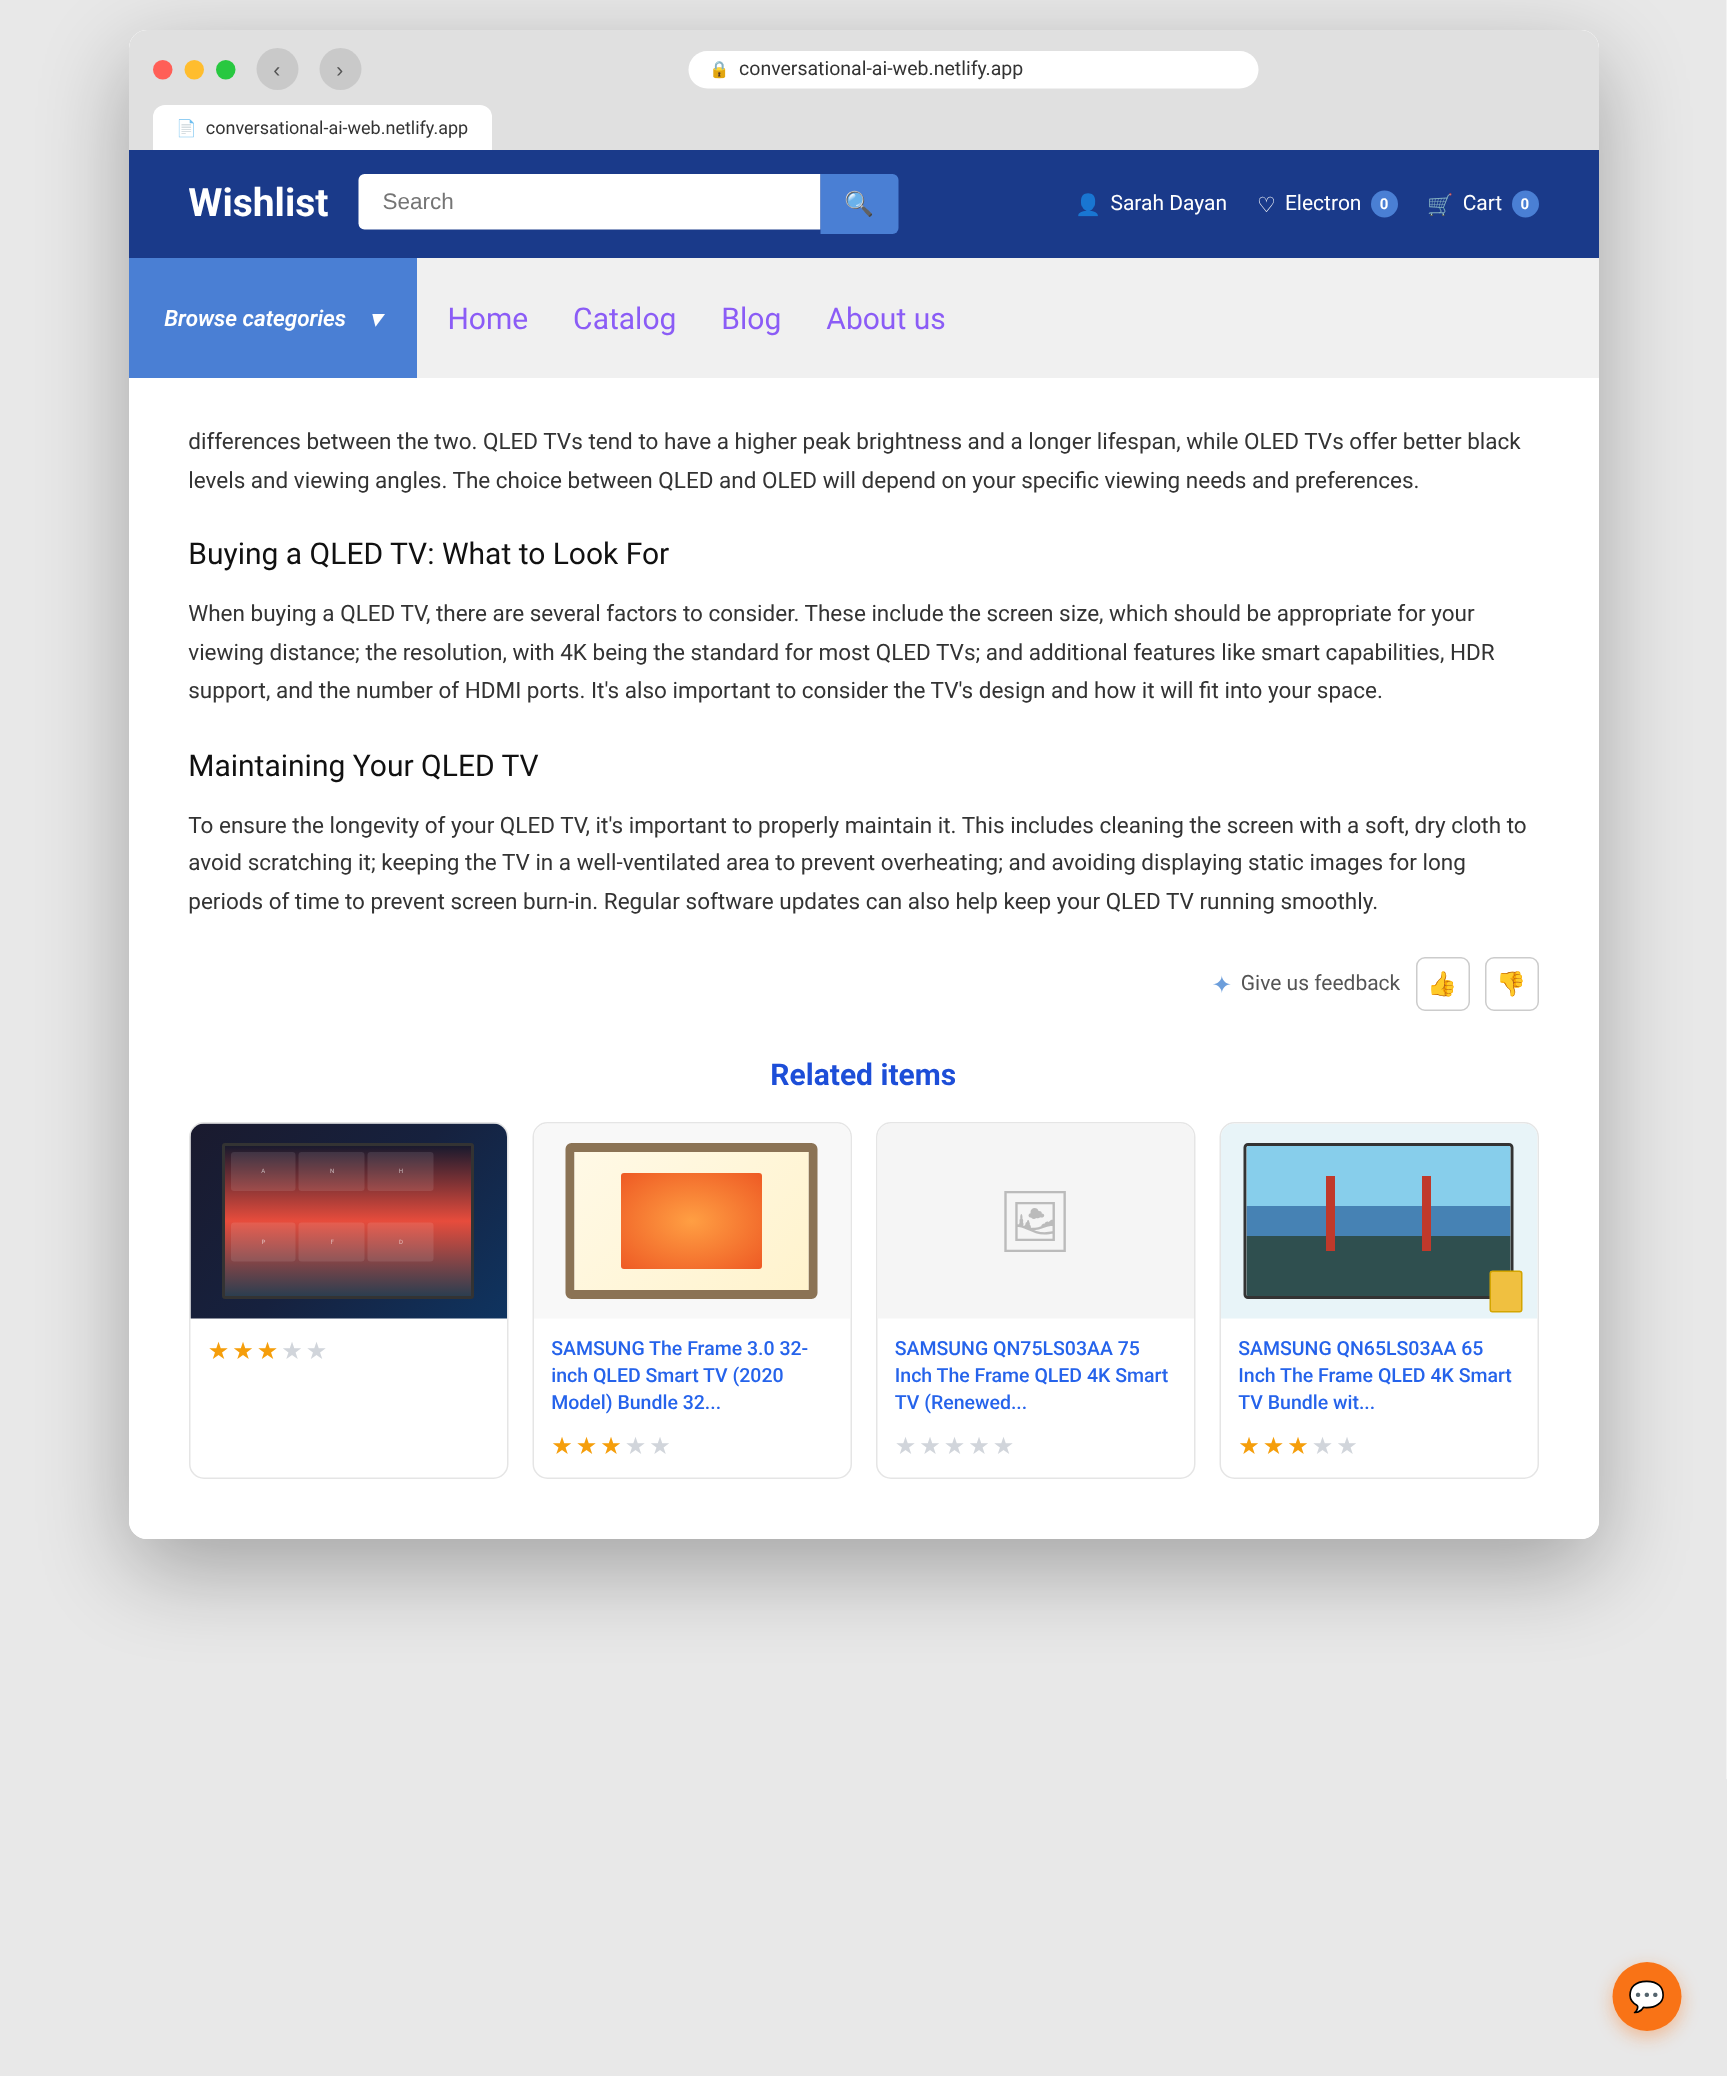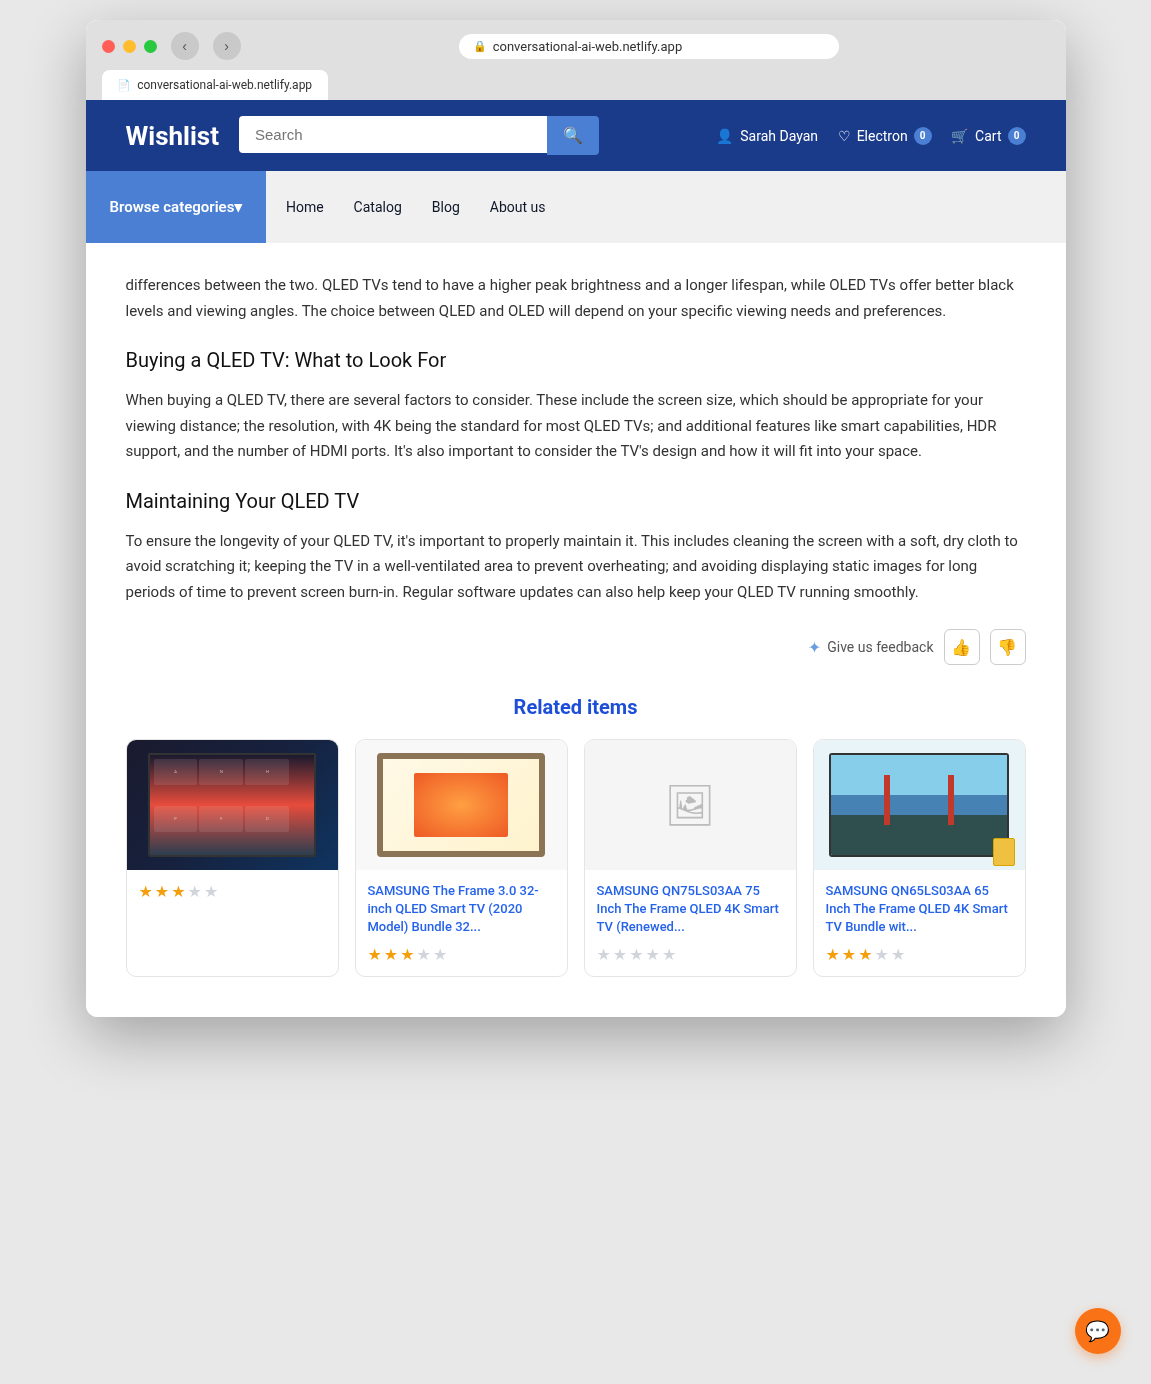--- a/index.html
+++ b/index.html
@@ -149,33 +149,34 @@
       align-items: stretch;
     }
     .browse-categories {
       background: #4a7fd4;
       color: #fff;
       padding: 16px 24px;
       font-size: 15px;
       font-weight: 600;
       display: flex;
       align-items: center;
-      gap: 0;
+      gap: 16px;
       cursor: pointer;
       white-space: nowrap;
+      font-style: italic;
     }
     .nav-links {
       display: flex;
       align-items: center;
       padding: 0 20px;
       gap: 30px;
     }
     .nav-link {
-      font-size: 14px;
-      color: #0f172a;
+      font-size: 20px;
+      color: #8b5cf6;
       cursor: pointer;
       padding: 28px 0;
       text-decoration: none;
     }
 
     
     .main-content {
       padding: 30px 40px 40px;
       background: #fff;
     }

